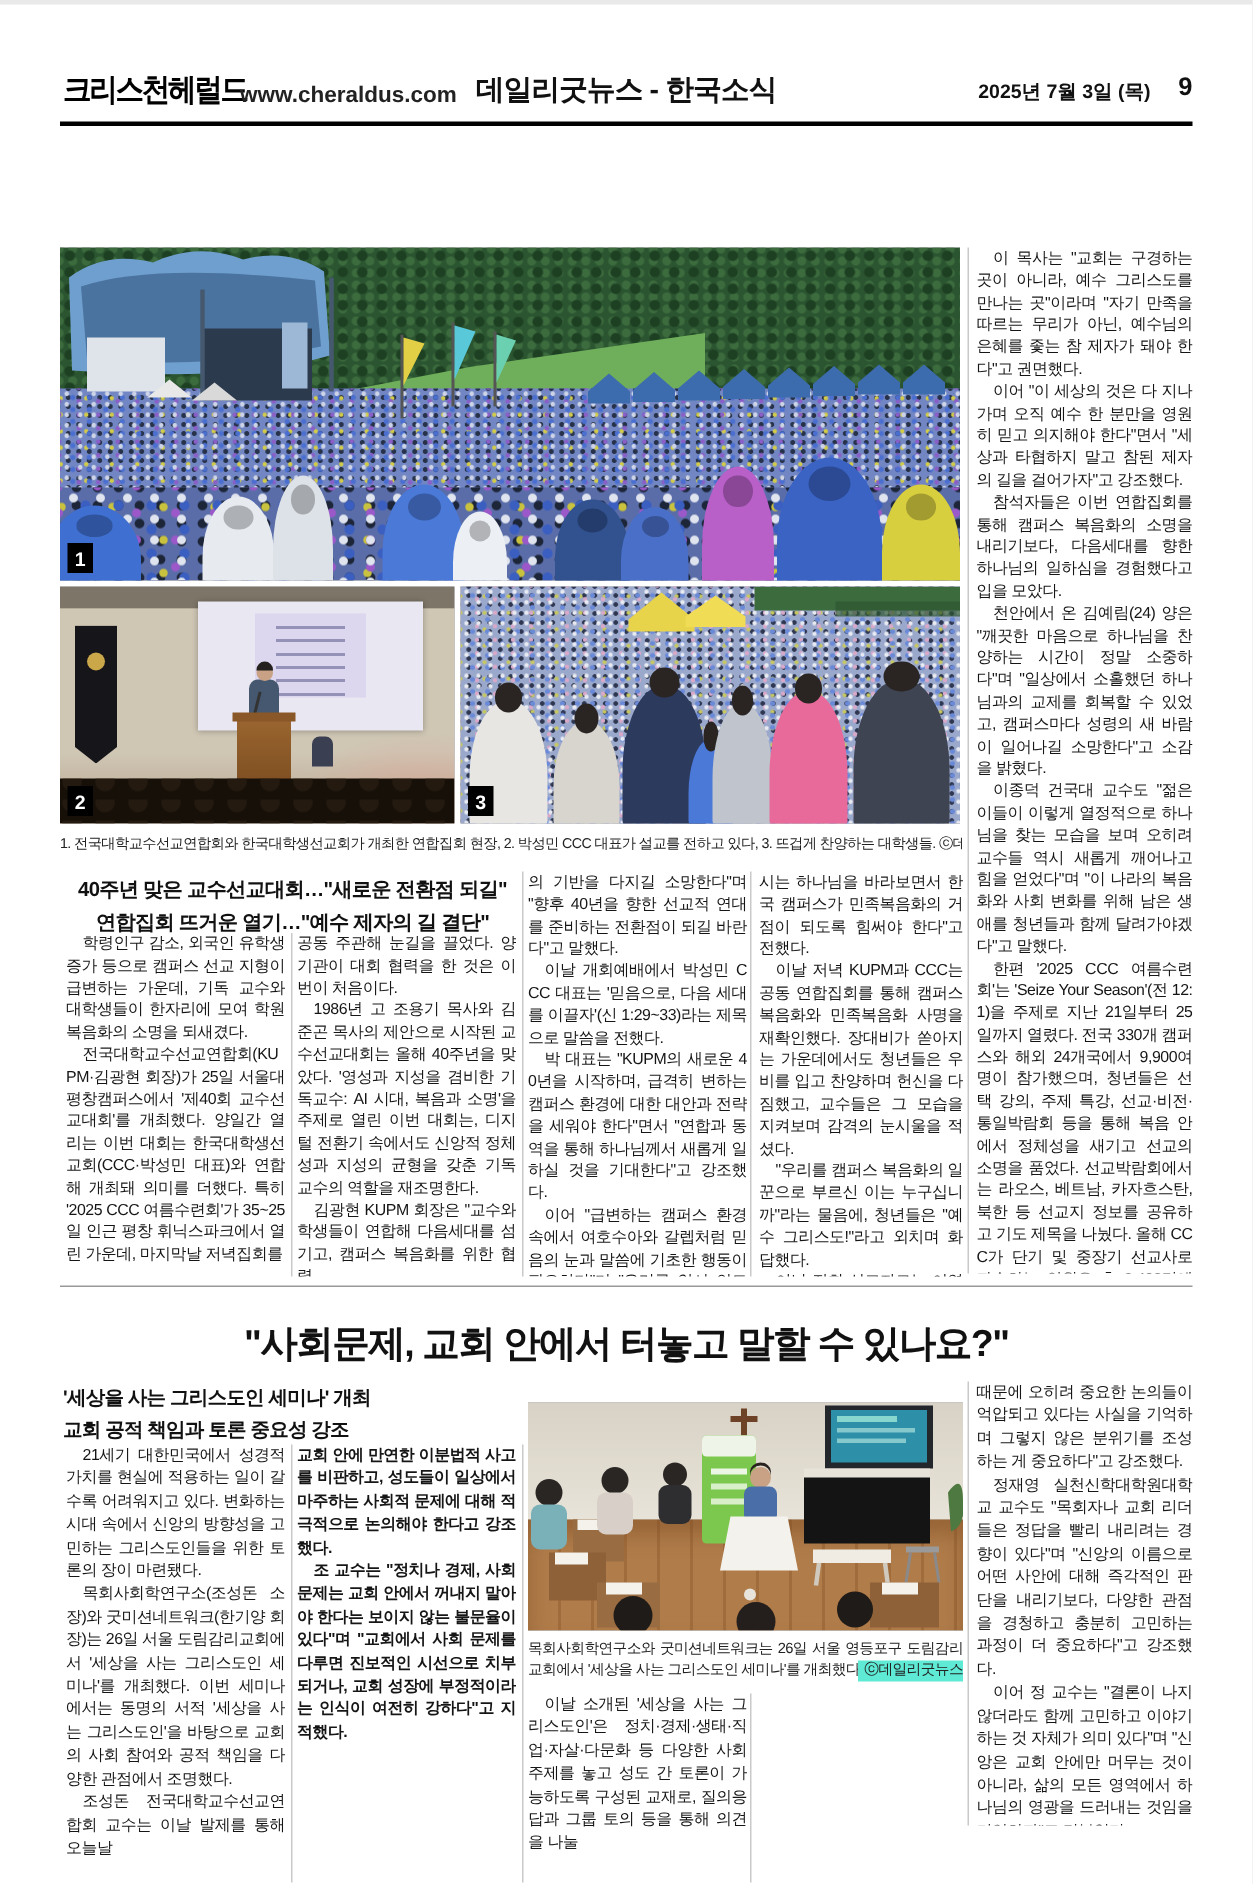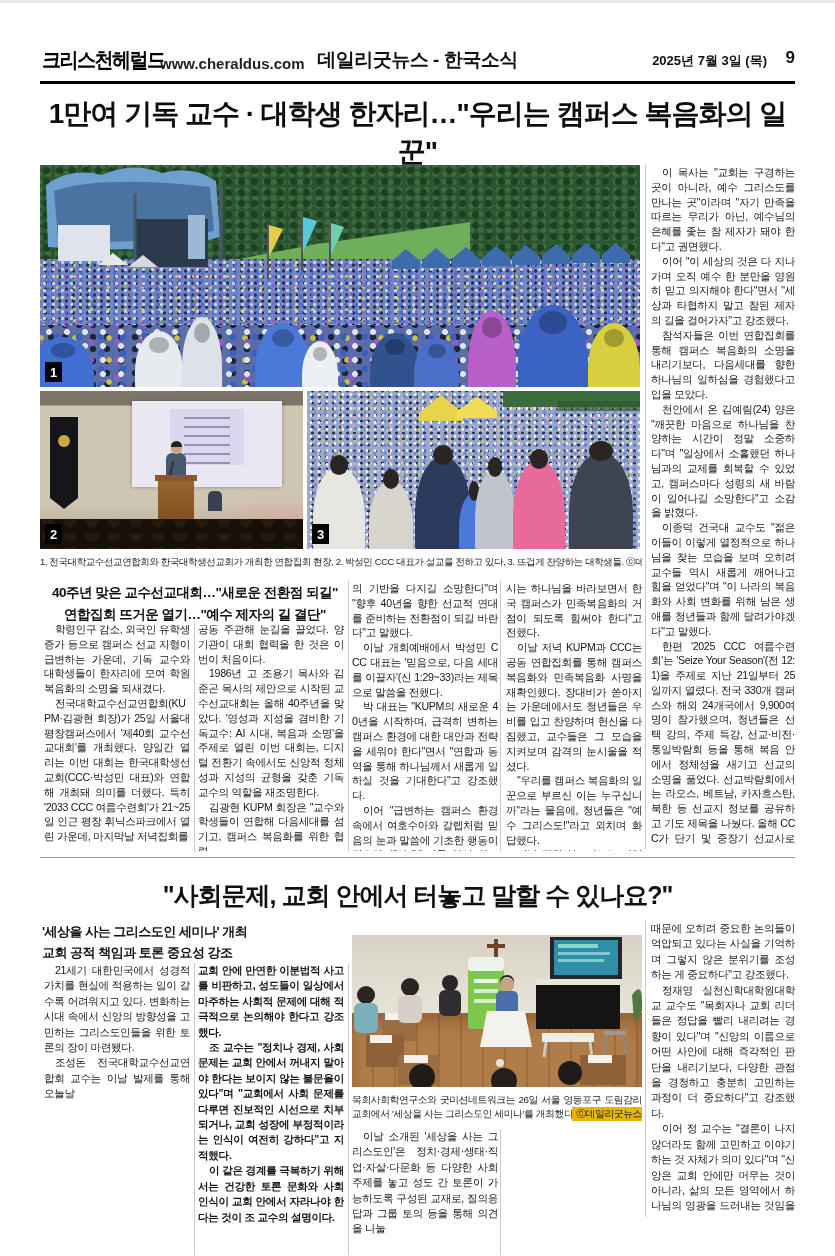--- a/index.html
+++ b/index.html
@@ -48,21 +48,21 @@
   .vr5{left:194px;top:960px;height:292px;}
   .vr6{left:348px;top:960px;height:292px;}
   .vr7{left:500px;top:1126px;height:126px;}
   .vr8{left:645px;top:918px;height:296px;}
 
   .article-divider{left:40px;top:854px;width:755px;height:1px;background:#999;}
 
   
   .caption1{left:40px;top:553px;width:602px;font-size:9.5px;letter-spacing:-0.4px;color:#222;white-space:nowrap;overflow:hidden;}
   .caption2{left:352px;top:1090px;width:290px;height:28px;font-size:9.8px;line-height:14px;letter-spacing:-0.4px;color:#222;text-align:justify;word-break:break-all;}
-  .caption2 .credit{position:absolute;right:0;bottom:0;background:#eab308;padding-left:4px;}
+  .caption2 .credit{position:absolute;right:0;bottom:0;background:#5eead4;padding-left:4px;}
 
   
   .photo{overflow:hidden;background:#888;}
   .photo1{left:40px;top:162px;width:600px;height:222px;}
   .photo2{left:40px;top:388px;width:263px;height:158px;}
   .photo3{left:307px;top:388px;width:333px;height:158px;}
   .photo4{left:352px;top:932px;width:290px;height:152px;}
   .badge{position:absolute;left:5px;bottom:5px;width:17px;height:20px;background:#000;color:#fff;
          font-size:13px;font-weight:bold;display:flex;align-items:center;justify-content:center;z-index:5;}
   .photo svg{position:absolute;left:0;top:0;width:100%;height:100%;}
@@ -157,21 +157,20 @@
 
 <div class="page noselect">
 
   <div class="abs logo">크리스천헤럴드</div>
   <div class="abs site-url">www.cheraldus.com</div>
   <div class="abs section-title">데일리굿뉴스 - 한국소식</div>
   <div class="abs issue-date">2025년 7월 3일 (목)</div>
   <div class="abs page-num">9</div>
   <div class="abs header-rule"></div>
 
-  <h1 class="abs headline1" style="margin:0;">1만여 기독 교수 · 대학생 한자리…"우리는 캠퍼스 복음화의 일꾼"</h1>
 
   <div class="abs photo photo1">
     <div class="abs p1-forest"></div>
     <div class="abs p1-grass"></div>
     <div class="abs p1-crowd"></div>
     <div class="abs p1-crowd2"></div>
     <svg viewBox="0 0 600 222" preserveAspectRatio="none">
       <path d="M6,20 Q30,2 62,10 Q92,-4 122,8 Q152,0 176,16 L180,72 Q118,90 8,82 Z" fill="#6f9fce"></path>
       <path d="M14,26 Q62,10 170,22 L174,66 Q100,82 18,74 Z" fill="#4b739f"></path>
       <rect x="96" y="54" width="72" height="48" fill="#2c3a4e"></rect>
@@ -246,21 +245,21 @@
 
   <div class="abs caption1">1. 전국대학교수선교연합회와 한국대학생선교회가 개최한 연합집회 현장, 2. 박성민 CCC 대표가 설교를 전하고 있다, 3. 뜨겁게 찬양하는 대학생들. ⓒ데일리굿뉴스</div>
 
   <div class="abs subhead1">
     <div>40주년 맞은 교수선교대회…"새로운 전환점 되길"</div>
     <div>연합집회 뜨거운 열기…"예수 제자의 길 결단"</div>
   </div>
 
   <div class="abs col c1">
     <p>학령인구 감소, 외국인 유학생 증가 등으로 캠퍼스 선교 지형이 급변하는 가운데, 기독 교수와 대학생들이 한자리에 모여 학원 복음화의 소명을 되새겼다.</p>
-    <p>전국대학교수선교연합회(KUPM·김광현 회장)가 25일 서울대 평창캠퍼스에서 '제40회 교수선교대회'를 개최했다. 양일간 열리는 이번 대회는 한국대학생선교회(CCC·박성민 대표)와 연합해 개최돼 의미를 더했다. 특히 '2033 CCC 여름수련회'가 21~25일 인근 평창 휘닉스파크에서 열린 가운데, 마지막날 저녁집회를</p>
+    <p>전국대학교수선교연합회(KUPM·김광현 회장)가 25일 서울대 평창캠퍼스에서 '제40회 교수선교대회'를 개최했다. 양일간 열리는 이번 대회는 한국대학생선교회(CCC·박성민 대표)와 연합해 개최돼 의미를 더했다. 특히 '2025 CCC 여름수련회'가 35~25일 인근 평창 휘닉스파크에서 열린 가운데, 마지막날 저녁집회를</p>
   </div>
   <div class="abs col c2">
     <p class="cont">공동 주관해 눈길을 끌었다. 양 기관이 대회 협력을 한 것은 이번이 처음이다.</p>
     <p>1986년 고 조용기 목사와 김준곤 목사의 제안으로 시작된 교수선교대회는 올해 40주년을 맞았다. '영성과 지성을 겸비한 기독교수: AI 시대, 복음과 소명'을 주제로 열린 이번 대회는, 디지털 전환기 속에서도 신앙적 정체성과 지성의 균형을 갖춘 기독 교수의 역할을 재조명한다.</p>
     <p>김광현 KUPM 회장은 "교수와 학생들이 연합해 다음세대를 섬기고, 캠퍼스 복음화를 위한 협력</p>
   </div>
   <div class="abs col c3">
     <p class="cont">의 기반을 다지길 소망한다"며 "향후 40년을 향한 선교적 연대를 준비하는 전환점이 되길 바란다"고 말했다.</p>
     <p>이날 개회예배에서 박성민 CCC 대표는 '믿음으로, 다음 세대를 이끌자'(신 1:29~33)라는 제목으로 말씀을 전했다.</p>
     <p>박 대표는 "KUPM의 새로운 40년을 시작하며, 급격히 변하는 캠퍼스 환경에 대한 대안과 전략을 세워야 한다"면서 "연합과 동역을 통해 하나님께서 새롭게 일하실 것을 기대한다"고 강조했다.</p>
@@ -345,26 +344,26 @@
     </svg>
   </div>
 
   <div class="abs caption2">
     <span>목회사회학연구소와 굿미션네트워크는 26일 서울 영등포구 도림감리교회에서 '세상을 사는 그리스도인 세미나'를 개최했다.</span>
     <span class="credit">ⓒ데일리굿뉴스</span>
   </div>
 
   <div class="abs col a2 a2c1">
     <p>21세기 대한민국에서 성경적 가치를 현실에 적용하는 일이 갈수록 어려워지고 있다. 변화하는 시대 속에서 신앙의 방향성을 고민하는 그리스도인들을 위한 토론의 장이 마련됐다.</p>
+    <p>목회사회학연구소(조성돈 소장)와 굿미션네트워크(한기양 회장)는 26일 서울 도림감리교회에서 '세상을 사는 그리스도인 세미나'를 개최했다. 이번 세미나에서는 동명의 서적 '세상을 사는 그리스도인'을 바탕으로 교회의 사회 참여와 공적 책임을 다양한 관점에서 조명했다.</p>
     <p>조성돈 전국대학교수선교연합회 교수는 이날 발제를 통해 오늘날</p>
   </div>
   <div class="abs col a2 a2c2">
     <p class="cont">교회 안에 만연한 이분법적 사고를 비판하고, 성도들이 일상에서 마주하는 사회적 문제에 대해 적극적으로 논의해야 한다고 강조했다.</p>
     <p>조 교수는 "정치나 경제, 사회 문제는 교회 안에서 꺼내지 말아야 한다는 보이지 않는 불문율이 있다"며 "교회에서 사회 문제를 다루면 진보적인 시선으로 치부되거나, 교회 성장에 부정적이라는 인식이 여전히 강하다"고 지적했다.</p>
-    <p>이 같은 경계를 극복하기 위해서는 건강한 토론 문화와 사회 인식이 교회 안에서 자라나야 한다는 것이 조 교수의 설명이다.</p>
   </div>
   <div class="abs col a2 a2c3">
     <p>이날 소개된 '세상을 사는 그리스도인'은 정치·경제·생태·직업·자살·다문화 등 다양한 사회 주제를 놓고 성도 간 토론이 가능하도록 구성된 교재로, 질의응답과 그룹 토의 등을 통해 의견을 나눌</p>
   </div>
   <div class="abs col a2 a2c5">
     <p class="cont">때문에 오히려 중요한 논의들이 억압되고 있다는 사실을 기억하며 그렇지 않은 분위기를 조성하는 게 중요하다"고 강조했다.</p>
     <p>정재영 실천신학대학원대학교 교수도 "목회자나 교회 리더들은 정답을 빨리 내리려는 경향이 있다"며 "신앙의 이름으로 어떤 사안에 대해 즉각적인 판단을 내리기보다, 다양한 관점을 경청하고 충분히 고민하는 과정이 더 중요하다"고 강조했다.</p>
     <p>이어 정 교수는 "결론이 나지 않더라도 함께 고민하고 이야기하는 것 자체가 의미 있다"며 "신앙은 교회 안에만 머무는 것이 아니라, 삶의 모든 영역에서 하나님의 영광을 드러내는 것임을 기억하자"고 덧붙였다.</p>
   </div>
 

